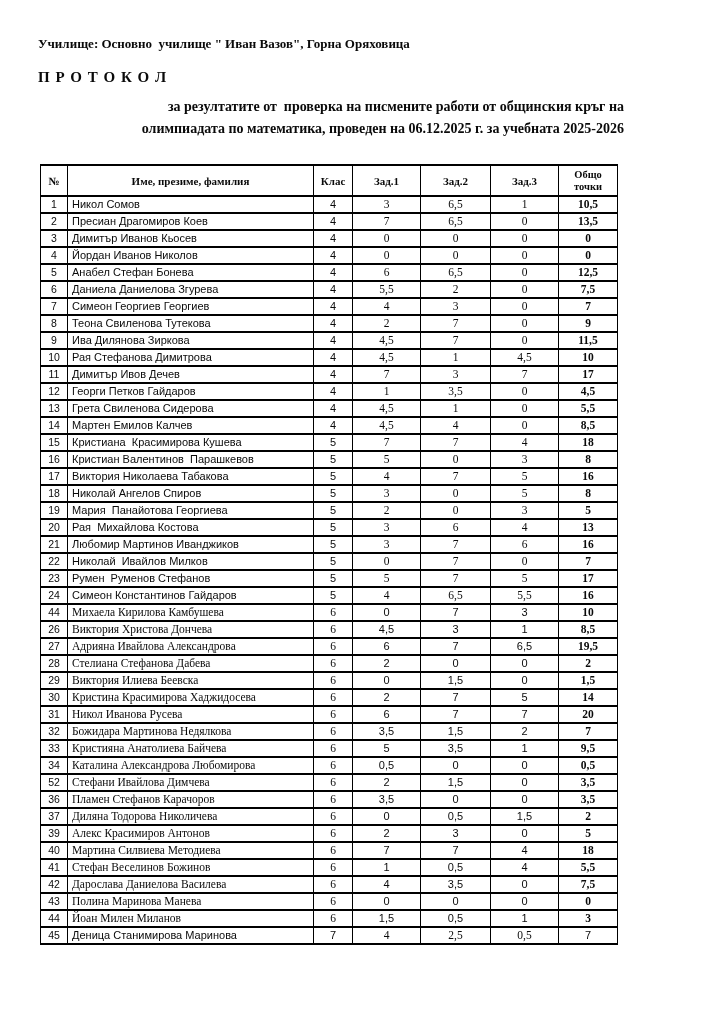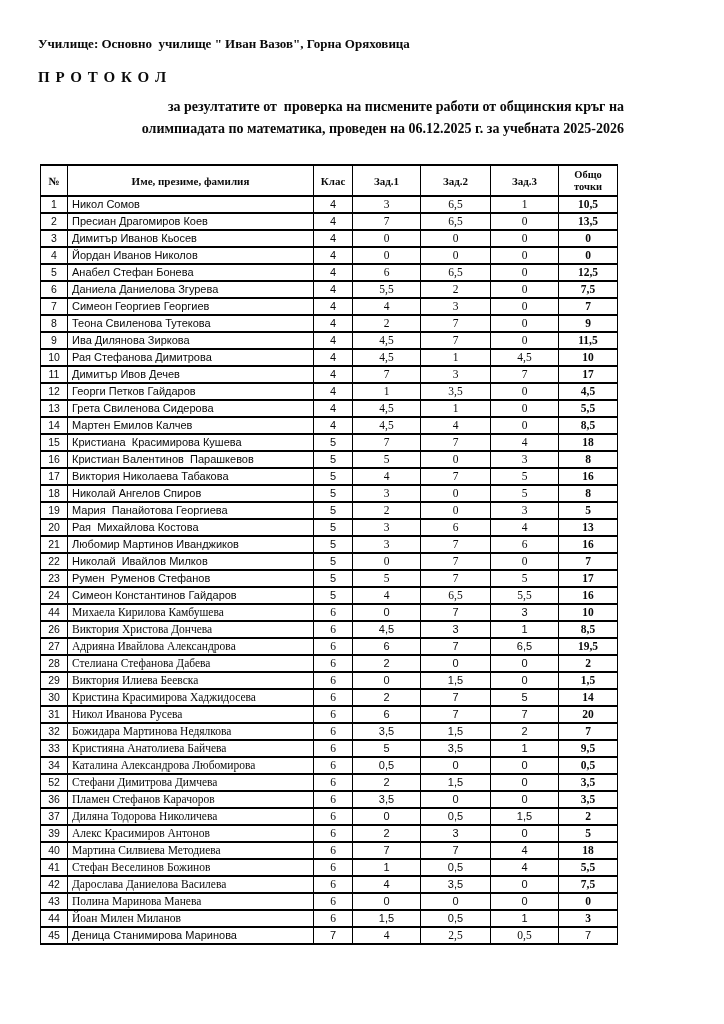--- a/index.html
+++ b/index.html
@@ -413,21 +413,21 @@
           <td class="c-num sans">34</td>
           <td class="c-name serif">Каталина Александрова Любомирова</td>
           <td class="c-grade serif">6</td>
           <td class="c-task sans">0,5</td>
           <td class="c-task sans">0</td>
           <td class="c-task sans">0</td>
           <td class="c-total serif">0,5</td>
         </tr>
         <tr>
           <td class="c-num sans">52</td>
-          <td class="c-name serif">Стефани Димитрова Димчева</td>
+          <td class="c-name serif">Стефани Ивайлова Димчева</td>
           <td class="c-grade serif">6</td>
           <td class="c-task sans">2</td>
           <td class="c-task sans">1,5</td>
           <td class="c-task sans">0</td>
           <td class="c-total serif">3,5</td>
         </tr>
         <tr>
           <td class="c-num sans">36</td>
           <td class="c-name serif">Пламен Стефанов Карачоров</td>
           <td class="c-grade serif">6</td>

